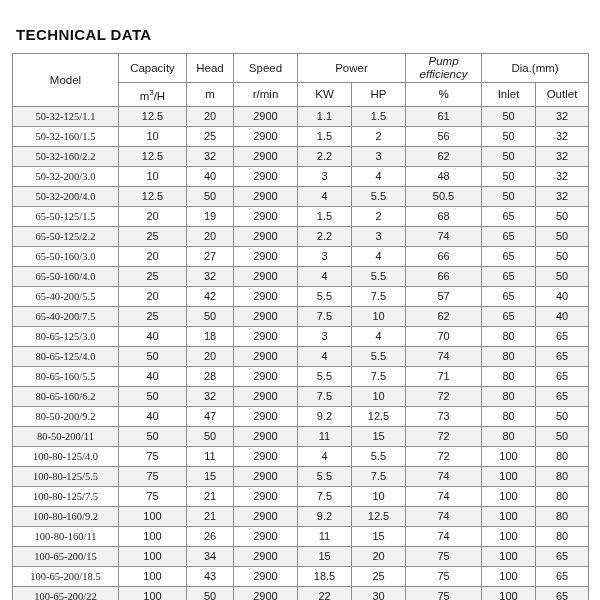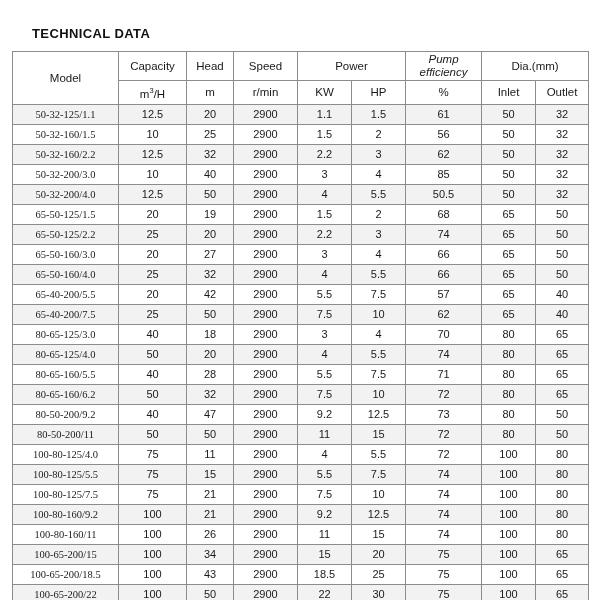--- a/index.html
+++ b/index.html
@@ -14,24 +14,24 @@
     color: #1a1a1a;
     overflow: hidden;
   }
   .page {
     width: 600px;
     height: 600px;
     box-sizing: border-box;
     padding: 26px 12px 0 12px;
   }
   .title {
-    font-size: 13px;
+    font-size: 15px;
     font-weight: bold;
     letter-spacing: 0.4px;
-    margin: 0 0 10px 20px;
+    margin: 0 0 10px 4px;
     color: #111;
   }
   table.data {
     border-collapse: collapse;
     width: 576px;
     table-layout: fixed;
     font-size: 11px;
   }
   table.data th, table.data td {
     border: 1px solid #8c8c8c;
@@ -164,21 +164,21 @@
           <td>50</td>
           <td>32</td>
         </tr>
         <tr>
           <td class="model-cell">50-32-200/3.0</td>
           <td>10</td>
           <td>40</td>
           <td>2900</td>
           <td>3</td>
           <td>4</td>
-          <td>85</td>
+          <td>48</td>
           <td>50</td>
           <td>32</td>
         </tr>
         <tr>
           <td class="model-cell">50-32-200/4.0</td>
           <td>12.5</td>
           <td>50</td>
           <td>2900</td>
           <td>4</td>
           <td>5.5</td>

